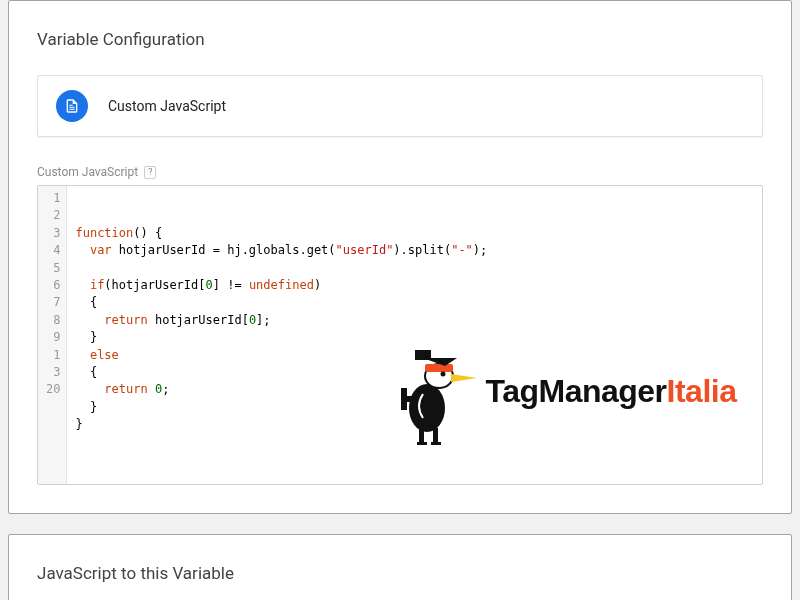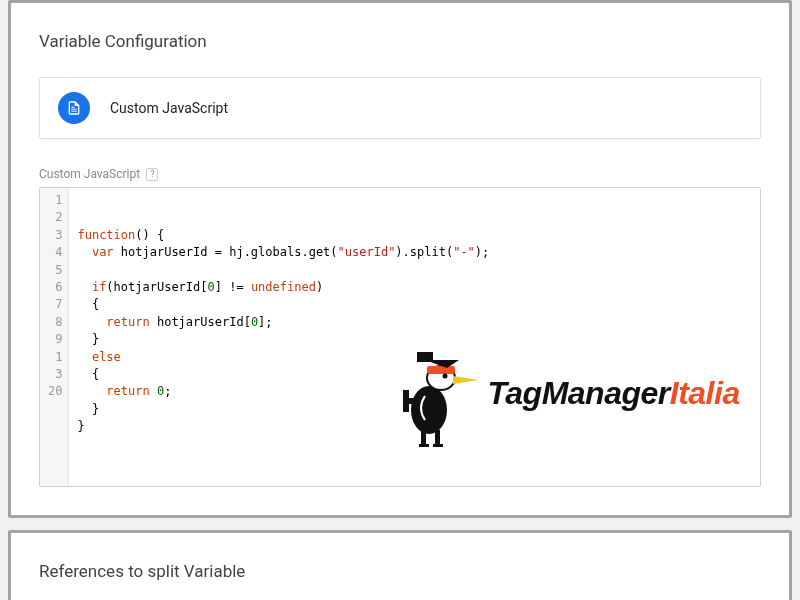--- a/index.html
+++ b/index.html
@@ -6,23 +6,23 @@
 body {
   font-family: Roboto, Arial, sans-serif;
   background: #f1f1f1;
   width: 800px;
   height: 600px;
   overflow: hidden;
 }
 .container { padding: 0 8px; }
 .card {
   background: #fff;
-  border: 3px solid #a3a3a3;
+  border: 1px solid #a3a3a3;
   border-radius: 2px;
-  margin-bottom: 12px;
+  margin-bottom: 20px;
   padding: 28px;
 }
 .section-title {
   font-size: 17px;
   color: #444;
   font-weight: 400;
   margin-bottom: 26px;
 }
 .subtle-label {
   font-size: 12px;
@@ -103,21 +103,20 @@
   gap: 8px;
   pointer-events: none;
 }
 .logo-overlay svg.bird { width: 90px; height: 110px; }
 .logo-text {
   font-family: "Segoe UI", Arial, sans-serif;
   font-weight: 700;
   font-size: 32px;
   color: #111;
   letter-spacing: -0.5px;
-  font-style: italic;
 }
 .logo-text .it { color: #f04e23; }
 .card.refs { padding: 28px 28px 18px 28px; }
 </style>
 </head>
 <body>
 
 <div class="container">
   <div class="card">
     <div class="section-title">Variable Configuration</div>
@@ -169,15 +168,15 @@
             <rect x="44" y="106" width="10" height="3" fill="#111"></rect>
             <path d="M36 58 Q28 70 36 82" fill="none" stroke="#fff" stroke-width="2"></path>
           </svg>
           <div class="logo-text"><span>TagManager</span><span class="it">Italia</span></div>
         </div>
       </div>
     </div>
   </div>
 
   <div class="card refs">
-    <div class="section-title" style="margin-bottom:4px">References to split Variable</div>
+    <div class="section-title" style="margin-bottom:4px">JavaScript to this Variable</div>
   </div>
 </div>
 
 </body></html>

